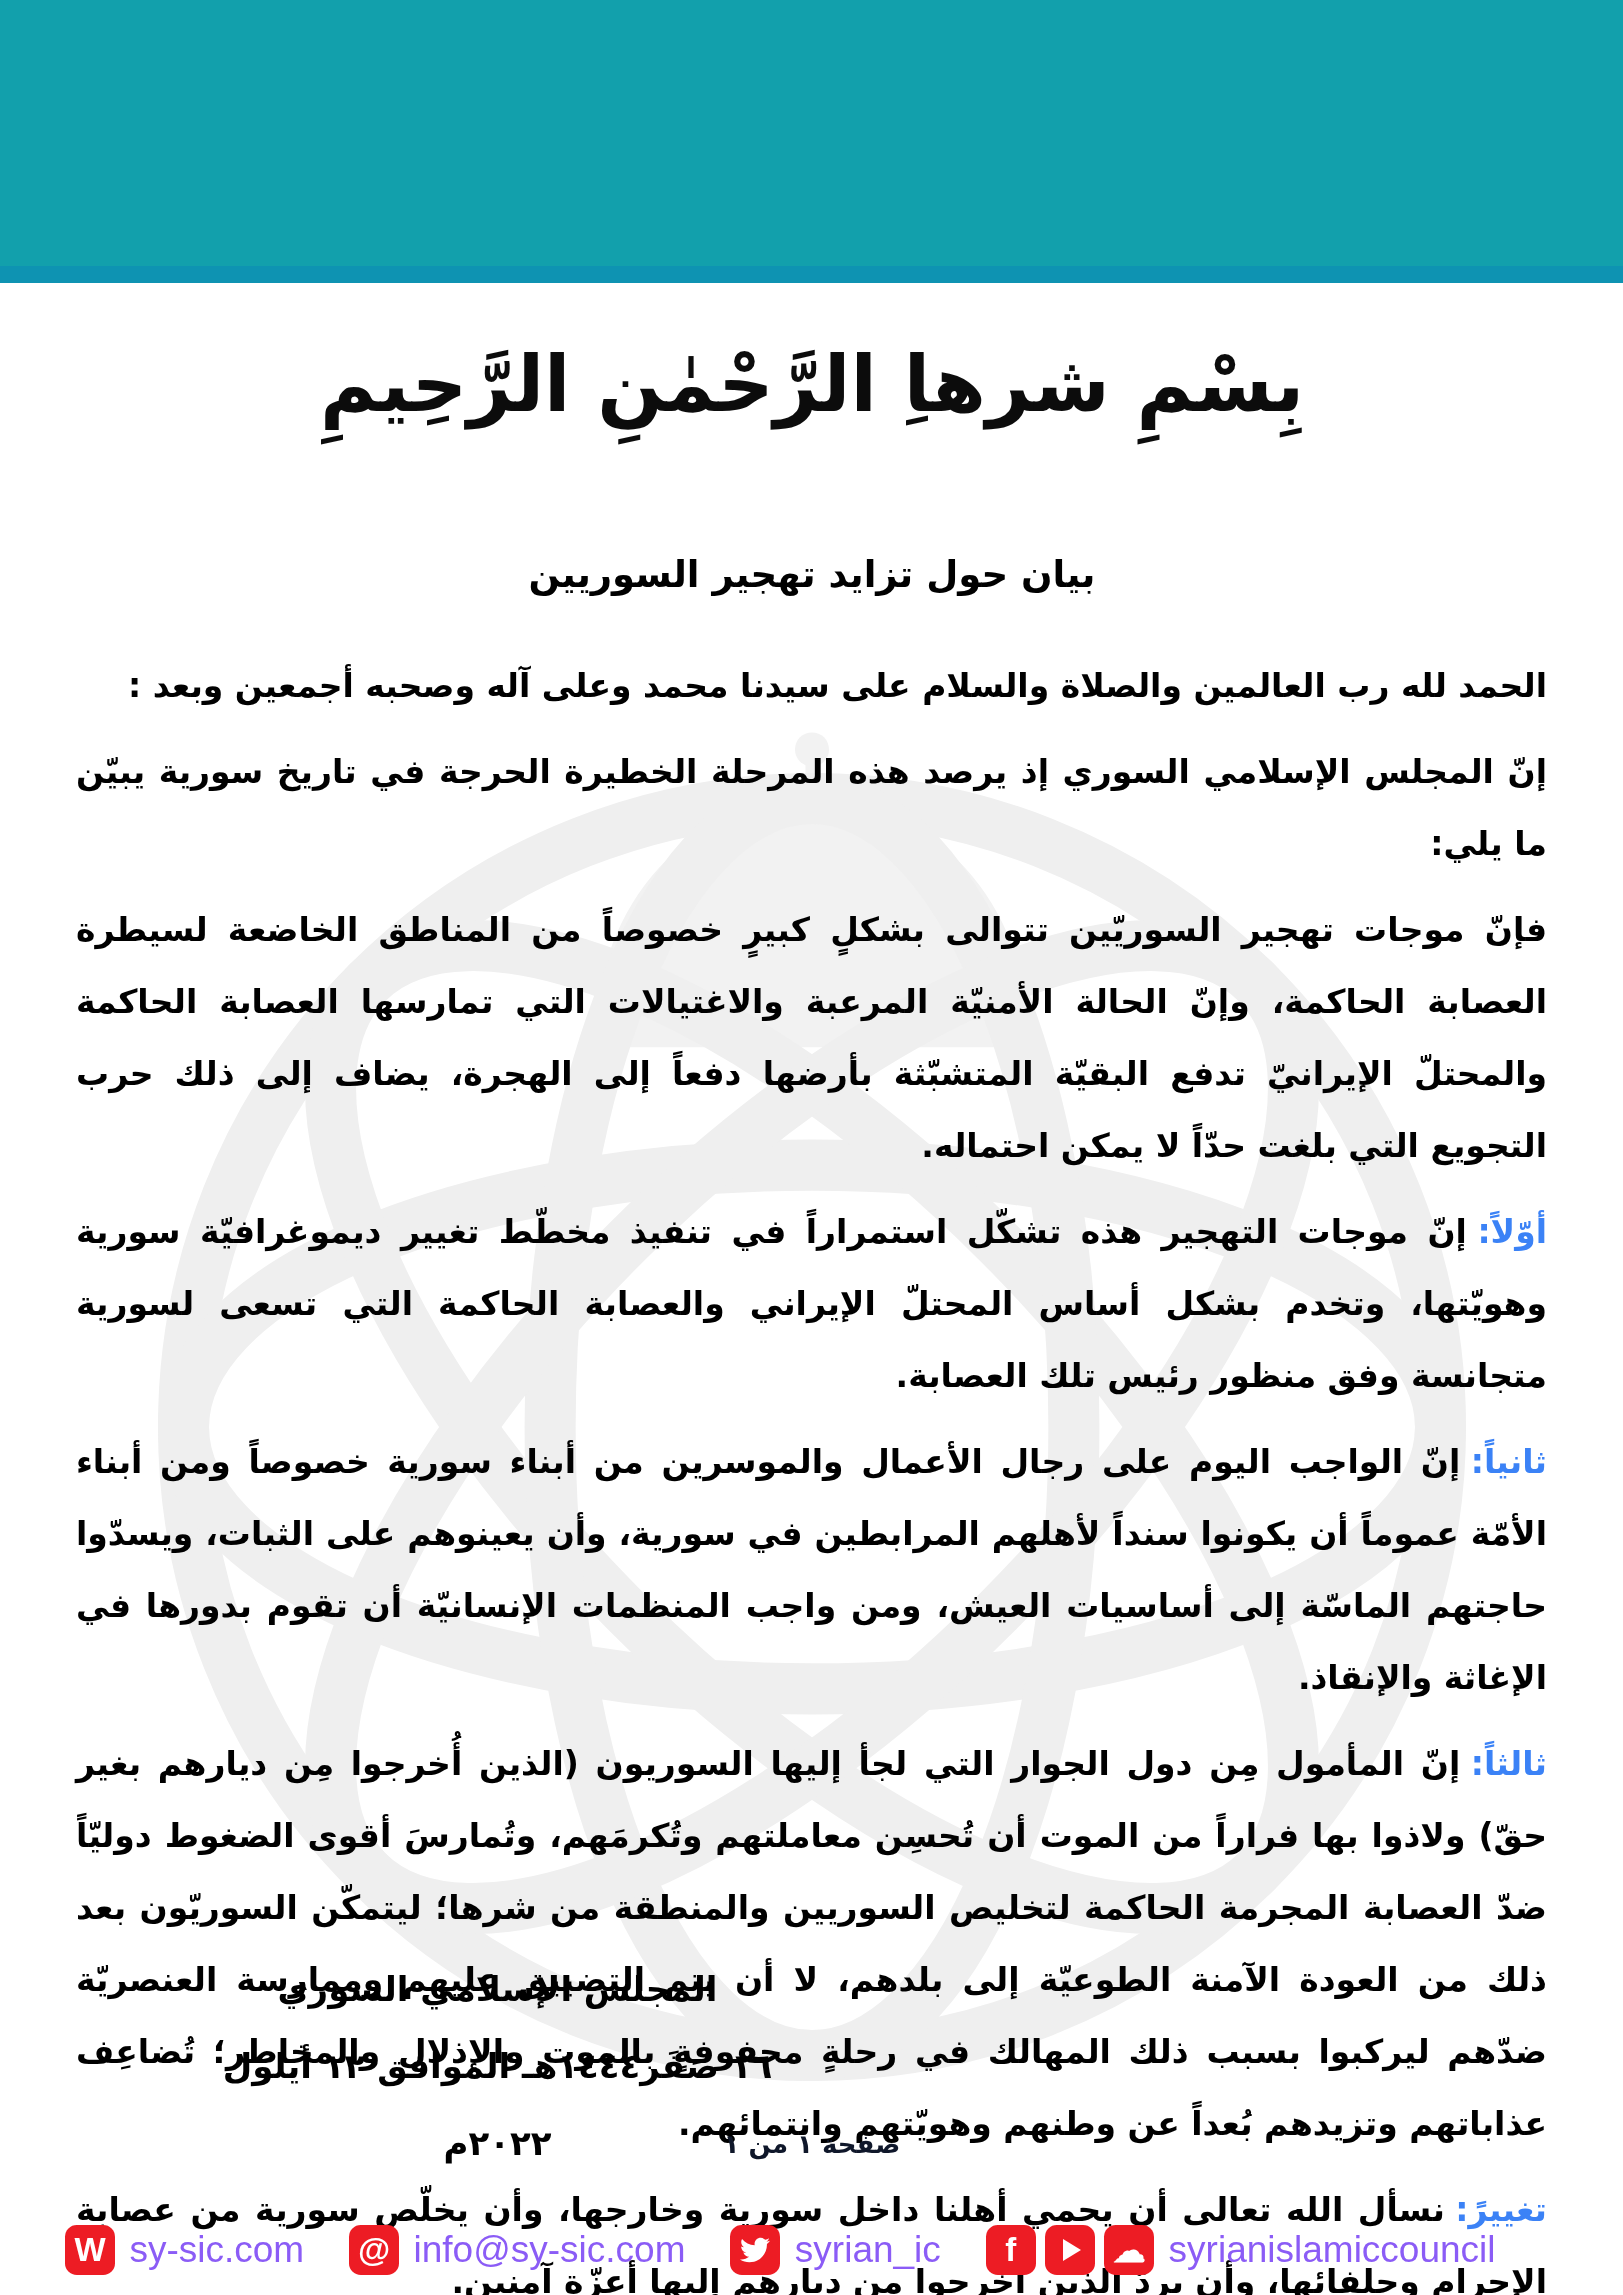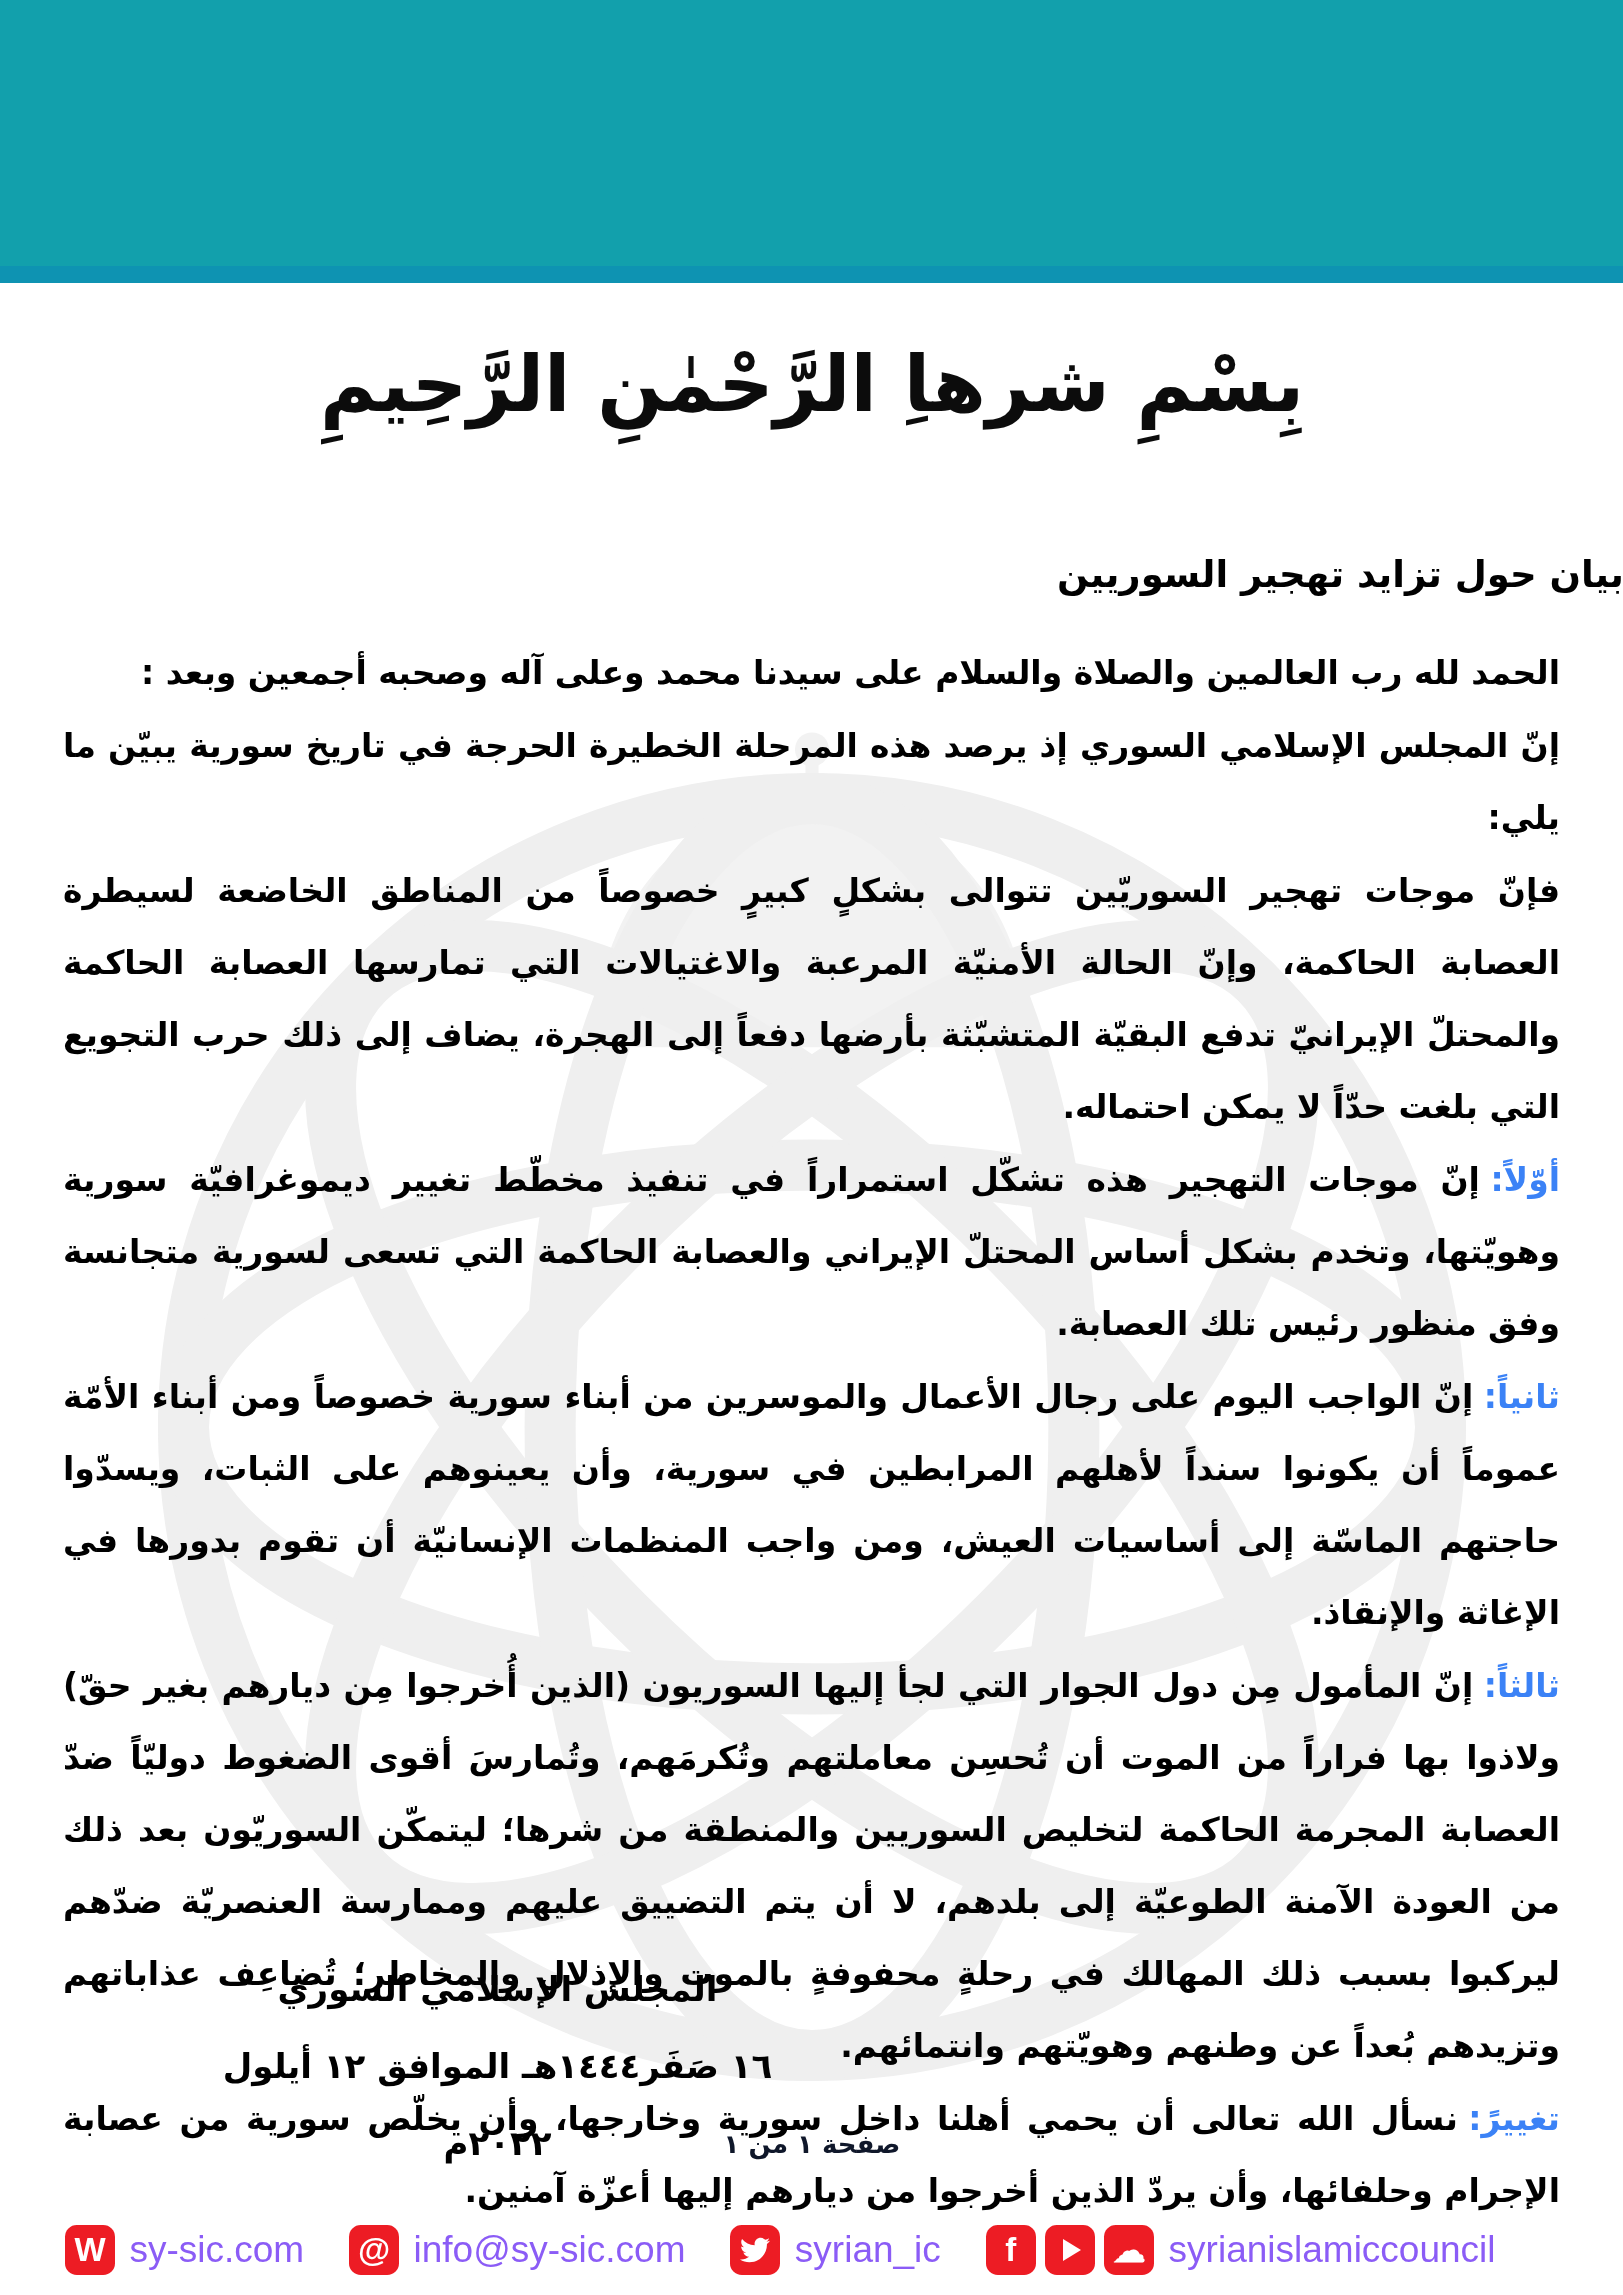--- a/index.html
+++ b/index.html
@@ -46,30 +46,30 @@
   
   .watermark{position:absolute;top:589px;left:0;width:1624px;height:1532px;z-index:1;}
   
   .bismillah{
     position:absolute;top:340px;left:0;width:1624px;
     text-align:center;font-size:77px;font-weight:bold;color:#0c0c0c;
     direction:rtl;z-index:2;
   }
   .doc-title{
     position:absolute;top:553px;left:0;width:1624px;
-    font-size:37px;font-weight:bold;color:#000;
+    text-align:center;font-size:37px;font-weight:bold;color:#000;
     direction:rtl;z-index:2;
   }
   .content{
     position:absolute;top:636px;left:62px;width:1499px;
     direction:rtl;text-align:justify;
     font-size:33px;font-weight:bold;color:#000;
     line-height:72px;z-index:2;
   }
-  .content p{margin:1px;}
+  .content p{margin:14px;}
   .sec-label{color:#3b82f6;margin-left:10.5px;}
   .signature{
     position:absolute;top:1951px;left:170px;width:655px;
     text-align:center;direction:rtl;font-weight:bold;color:#000;
     font-size:34px;line-height:77px;z-index:2;
   }
   .page-num{
     position:absolute;top:2129px;left:0;width:1624px;
     text-align:center;direction:rtl;
     font-size:26px;font-weight:bold;color:#0f172a;z-index:2;

